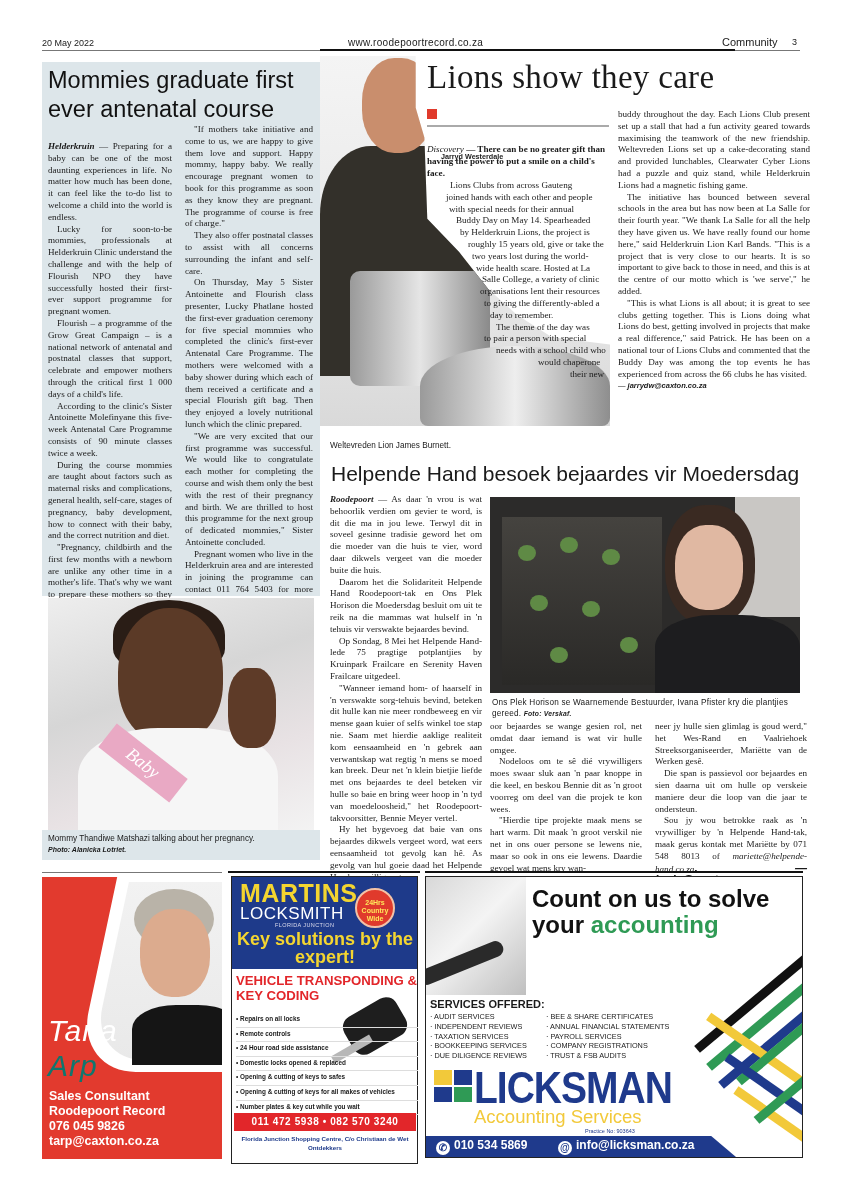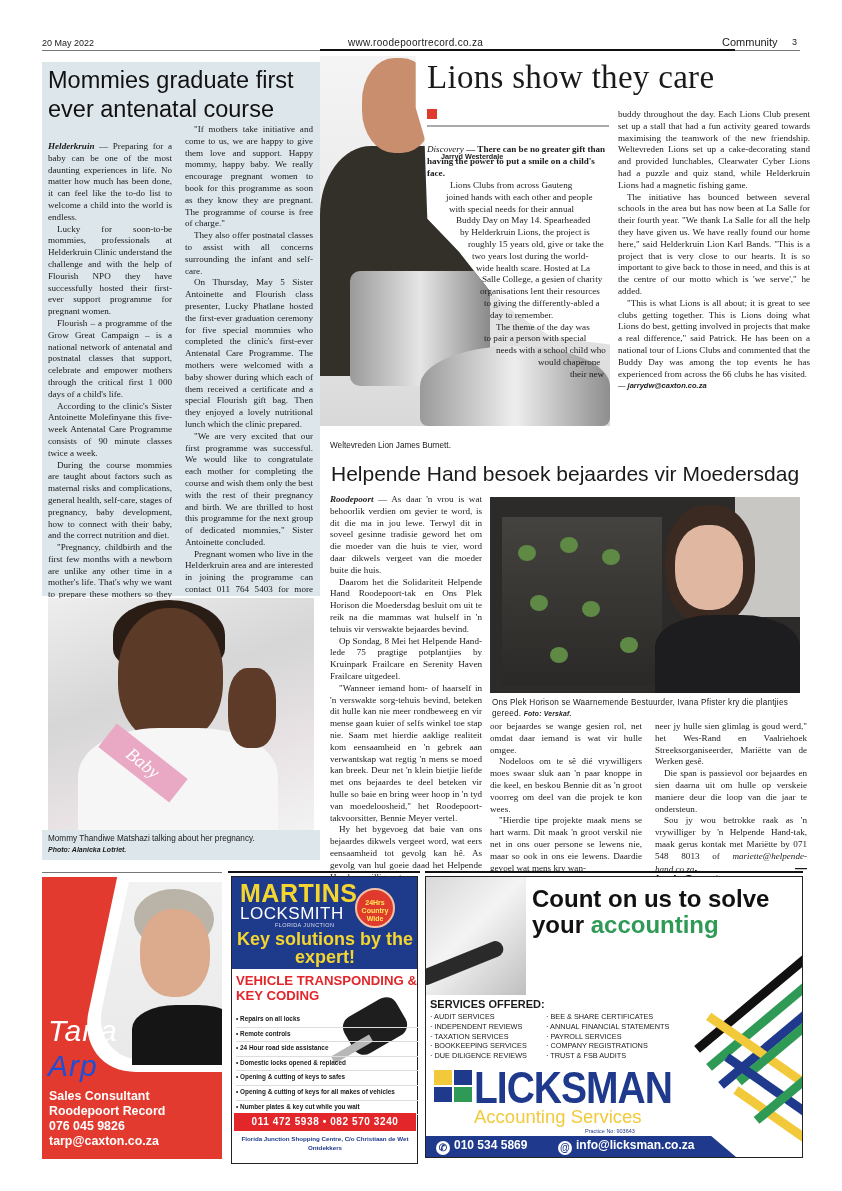--- a/index.html
+++ b/index.html
@@ -80,21 +80,21 @@
   #ads-rule-m { left: 228px; top: 871px; width: 192px; height: 2px; background: #111; }
   #ads-rule-r { left: 425px; top: 871px; width: 378px; height: 2px; background: #111; }
 
   #ad-tana { left: 42px; top: 877px; width: 180px; height: 282px; background: #e23a2e; overflow: hidden; }
   #ad-tana .photo-frame { position: absolute; left: 55px; top: -5px; width: 180px; height: 200px; background: #ffffff; border-radius: 0 0 0 60px; transform: skewX(-12deg); }
   #ad-tana .photo-inner { position: absolute; left: 68px; top: 5px; width: 170px; height: 178px; background: linear-gradient(180deg, #f2f2f2, #e9e9e9); border-radius: 0 0 0 52px; transform: skewX(-12deg); overflow: hidden; }
   #ad-tana .hair { position: absolute; left: 92px; top: 12px; width: 80px; height: 60px; border-radius: 50%; background: #b9b3a8; }
   #ad-tana .face { position: absolute; left: 98px; top: 32px; width: 70px; height: 88px; border-radius: 45%; background: #dcab8e; }
   #ad-tana .top { position: absolute; left: 90px; top: 128px; width: 110px; height: 60px; border-radius: 40% 40% 0 0; background: #151515; }
   #tana-first { left: 48px; top: 1014px; font-size: 30px; font-style: italic; color: #fff; font-family: "Liberation Sans", sans-serif; font-weight: normal; letter-spacing: 1px; }
-  #tana-last { left: 48px; top: 1049px; font-size: 30px; font-style: italic; color: #1d4ed8; font-family: "Liberation Sans", sans-serif; letter-spacing: 1px; }
+  #tana-last { left: 48px; top: 1049px; font-size: 30px; font-style: italic; color: #0f766e; font-family: "Liberation Sans", sans-serif; letter-spacing: 1px; }
   .tana-line { left: 49px; font-size: 12.4px; font-weight: bold; color: #fff; font-family: "Liberation Sans", sans-serif; }
 
   #ad-martins { left: 231px; top: 876px; width: 187px; height: 288px; border: 1px solid #222; background: #fff; overflow: hidden; }
   #ad-martins .blue { position: absolute; left: 0; top: 0; width: 187px; height: 92px; background: #1e3a8a; }
   #m-name { left: 240px; top: 879px; font-size: 25px; font-weight: bold; color: #f4d530; font-family: "Liberation Sans", sans-serif; letter-spacing: 0.5px; }
   #m-sub { left: 240px; top: 904px; font-size: 17px; color: #ffffff; font-family: "Liberation Sans", sans-serif; letter-spacing: 0.5px; }
   #m-loc { left: 275px; top: 922px; font-size: 5.5px; color: #dde; font-family: "Liberation Sans", sans-serif; letter-spacing: 0.4px; }
   #m-badge { left: 355px; top: 888px; width: 40px; height: 40px; border-radius: 50%; background: #e03a2c; border: 2px solid #f3c2a6; color: #ffe75a; font-size: 7px; font-weight: bold; text-align: center; line-height: 8px; padding-top: 9px; font-family: "Liberation Sans", sans-serif; }
   #m-tag { left: 232px; top: 930px; width: 186px; text-align: center; font-size: 18px; line-height: 18px; font-weight: bold; color: #f4d530; font-family: "Liberation Sans", sans-serif; }
   #m-vehicle { left: 236px; top: 973px; width: 182px; font-size: 13.2px; line-height: 15px; font-weight: bold; color: #e2262a; font-family: "Liberation Sans", sans-serif; }
@@ -186,21 +186,21 @@
 
 <div class="abs lions-text" id="lions-wrap">
   <span class="wl" style="padding-left:4px">Lions Clubs from across Gauteng</span>
   <span class="wl" style="padding-left:0px">joined hands with each other and people</span>
   <span class="wl" style="padding-left:3px">with special needs for their annual</span>
   <span class="wl" style="padding-left:10px">Buddy Day on May 14. Spearheaded</span>
   <span class="wl" style="padding-left:14px">by Helderkruin Lions, the project is</span>
   <span class="wl" style="padding-left:22px">roughly 15 years old, give or take the</span>
   <span class="wl" style="padding-left:26px">two years lost during the world-</span>
   <span class="wl" style="padding-left:30px">wide health scare. Hosted at La</span>
-  <span class="wl" style="padding-left:36px">Salle College, a gesien of charity</span>
+  <span class="wl" style="padding-left:36px">Salle College, a variety of clinic</span>
   <span class="wl" style="padding-left:34px">organisations lent their resources</span>
   <span class="wl" style="padding-left:38px">to giving the differently-abled a</span>
   <span class="wl" style="padding-left:44px">day to remember.</span>
   <span class="wl" style="padding-left:50px">The theme of the day was</span>
   <span class="wl" style="padding-left:38px">to pair a person with special</span>
   <span class="wl" style="padding-left:50px">needs with a school child who</span>
   <span class="wl" style="padding-left:92px">would chaperone</span>
   <span class="wl" style="padding-left:124px">their new</span>
 </div>
 

